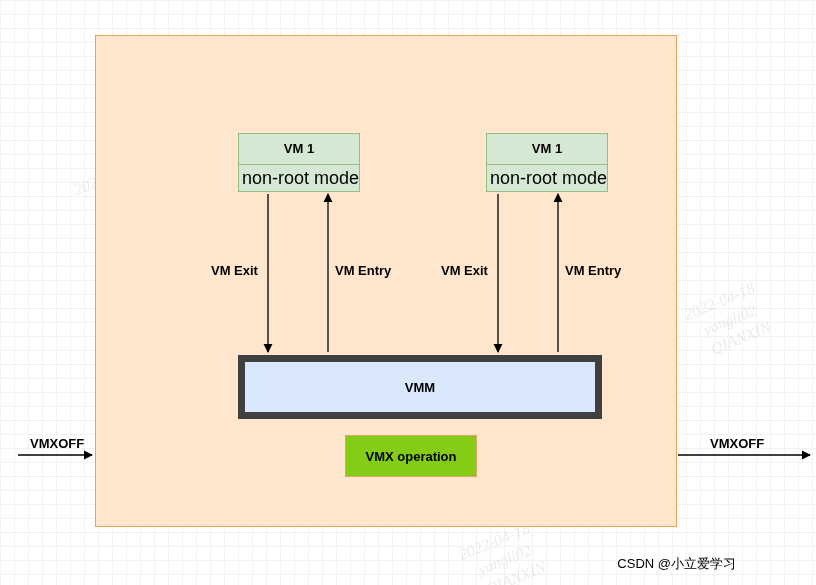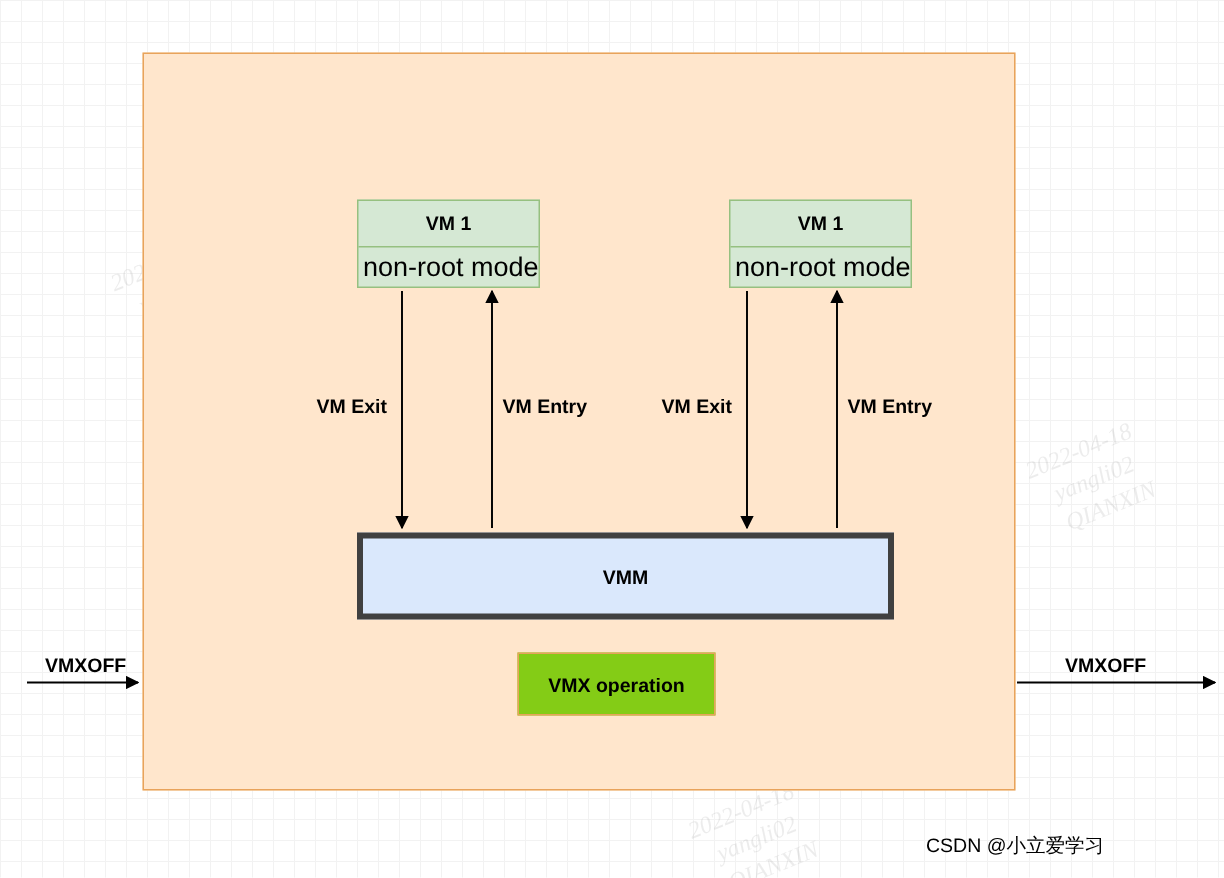--- a/index.html
+++ b/index.html
@@ -50,21 +50,21 @@
   }
   .vm0 { left: 238px; top: 133px; }
   .vm1 { left: 468px; top: 133px; margin-left: 18px; }
   .vmm-box {
     position: absolute;
     left: 238px;
     top: 355px;
     width: 350px;
     height: 50px;
     background: #dae8fc;
-    border: 4px solid #404040;
+    border: 7px solid #404040;
     display: flex;
     align-items: center;
     justify-content: center;
     gap: 15px;
     font-size: 13px;
     font-weight: bold;
   }
   .root-mode {
     border: 1px solid #8aa8cf;
     font-weight: normal;

